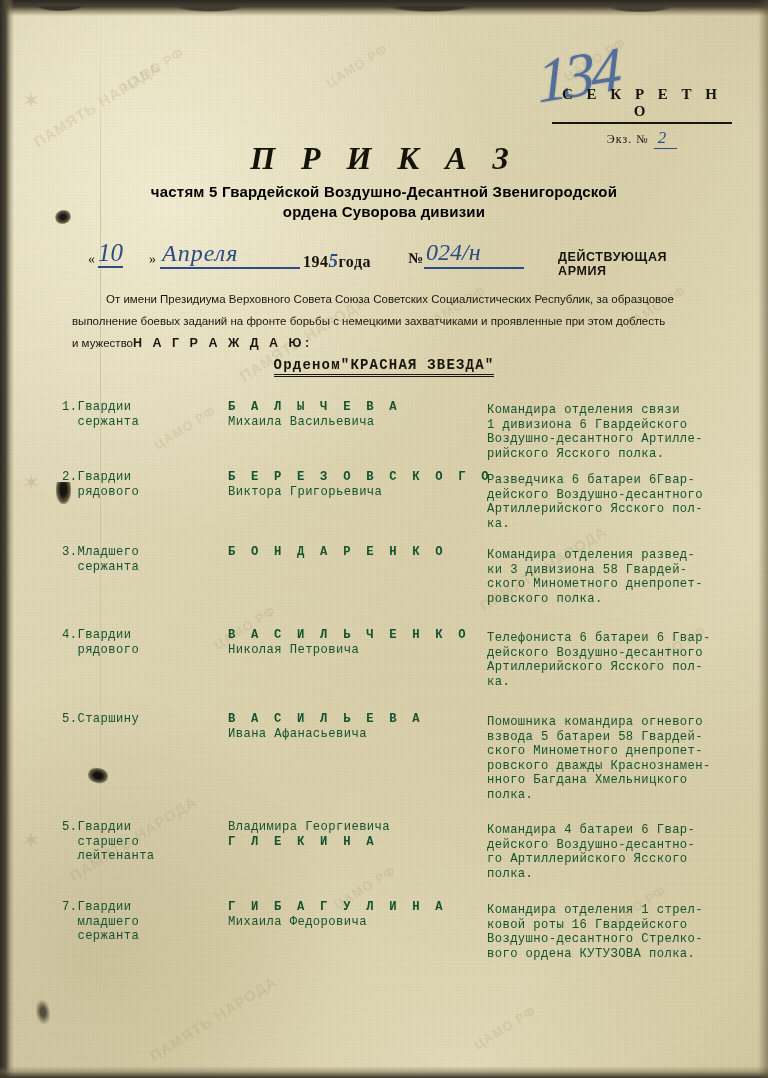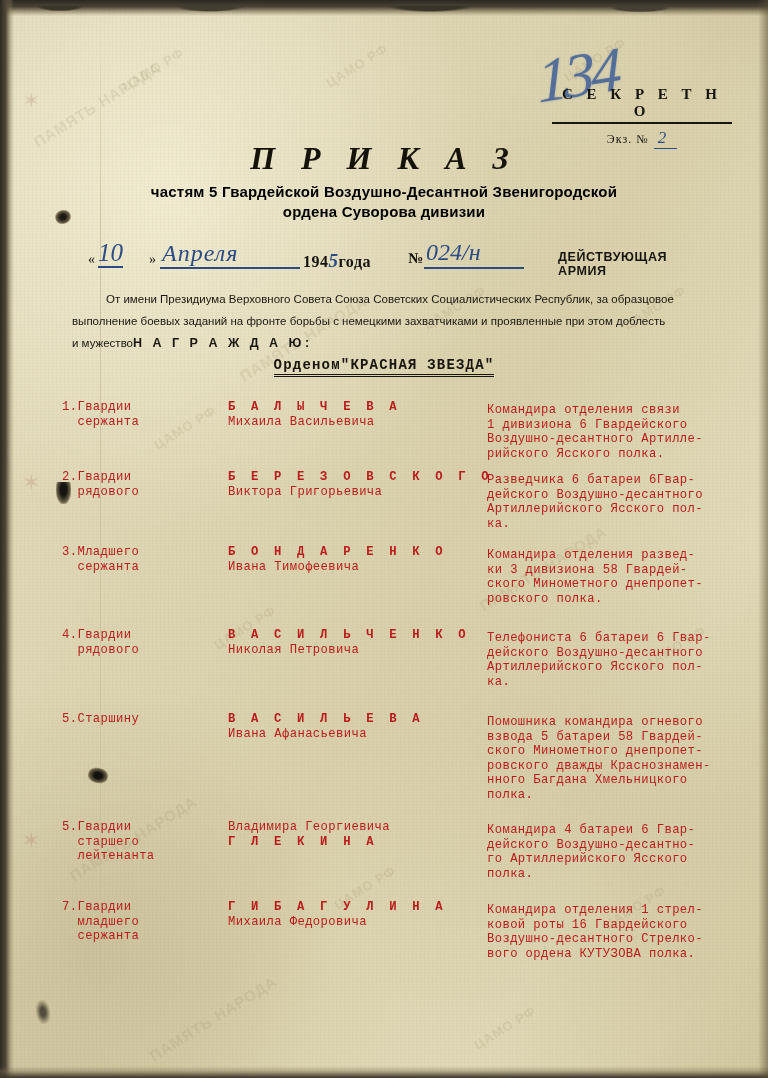--- a/index.html
+++ b/index.html
@@ -152,21 +152,21 @@
     display:inline-block;font-family:"Liberation Mono",monospace;font-weight:bold;
     font-size:14px;letter-spacing:1.2px;color:#17150e;
     border-bottom:3px double #17150e;padding-bottom:1px;
   }
 
   
   .list{position:absolute;left:62px;right:0;top:400px;}
   .row{position:relative;min-height:64px;}
   .tw{
     font-family:"Liberation Mono",monospace;
-    font-size:12.2px;line-height:14.6px;color:#b91c1c;letter-spacing:.4px;
+    font-size:12.2px;line-height:14.6px;color:#14532d;letter-spacing:.4px;
     white-space:pre;
   }
   .col-rank{position:absolute;left:0;top:0;width:170px;}
   .col-name{position:absolute;left:166px;top:0;width:320px;}
   .col-desc{position:absolute;left:425px;top:3px;width:300px;}
   .nm-last{letter-spacing:4.2px;font-weight:bold;}
 </style>
 </head>
 <body>
 
@@ -261,21 +261,20 @@
           <div class="tw col-desc">Разведчика 6 батареи 6Гвар-
 дейского Воздушно-десантного
 Артиллерийского Ясского пол-
 ка.</div>
         </div>
         <div class="row" style="position: absolute; left: 0px; top: 145px; width: 706px;">
           <div class="tw col-rank">3.Младшего
   сержанта</div>
           <div class="col-name">
             <div class="tw nm-last">Б О Н Д А Р Е Н К О</div>
-            <div class="tw">Ивана Тимофеевича</div>
           </div>
           <div class="tw col-desc">Командира отделения развед-
 ки 3 дивизиона 58 Гвардей-
 ского Минометного днепропет-
 ровского полка.</div>
         </div>
         <div class="row" style="position: absolute; left: 0px; top: 228px; width: 706px;">
           <div class="tw col-rank">4.Гвардии
   рядового</div>
           <div class="col-name">

